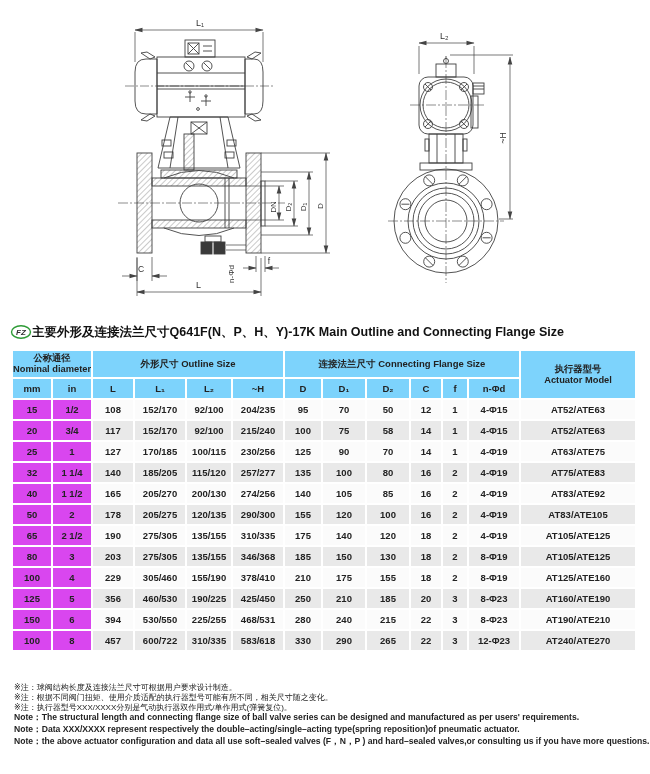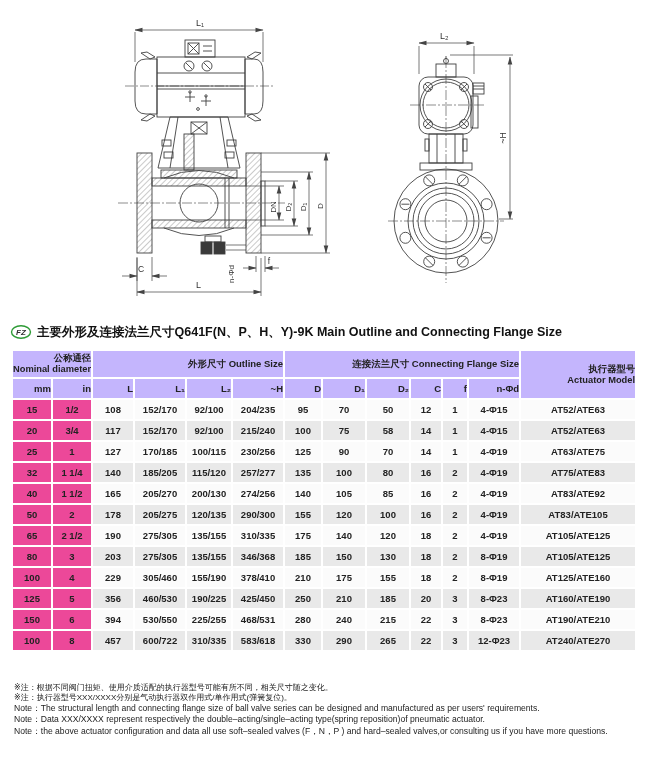--- a/index.html
+++ b/index.html
@@ -8,42 +8,42 @@
     background:#ffffff;
     font-family:"Liberation Sans","DejaVu Sans",sans-serif;
     color:#1a1a1a;
   }
   
   #drawing-wrap{position:absolute;left:0;top:0;width:650px;height:316px;}
   svg text{fill:#333;font-family:"Liberation Sans","DejaVu Sans",sans-serif;}
   
   #title-row{
     position:absolute;left:10px;top:322px;width:632px;height:20px;
-    display:flex;align-items:center;gap:5px;
+    display:flex;align-items:center;
     font-size:12.5px;font-weight:bold;color:#111;white-space:nowrap;
   }
   
   #table-wrap{position:absolute;left:11px;top:349px;width:630px;}
   table{border-collapse:separate;border-spacing:2px;table-layout:fixed;}
   th,td{
     padding:0;text-align:center;vertical-align:middle;
     font-size:9.5px;font-weight:bold;color:#222;overflow:hidden;white-space:nowrap;
   }
-  thead th{background:#c4b5fd;text-align:right;}
+  thead th{background:#7dd3fc;}
   tr.group-row th{height:26px;}
   tr.sub-row th{height:19px;margin-left:31px;}
   .hdr-two{line-height:11px;font-size:9.3px;}
   tbody td{height:19px;}
-  td.green{background:#ec4899;}
+  td.green{background:#d946ef;}
   td.white{background:#fbfbfb;}
   td.gray{background:#e9e9e9;}
   
   #notes{position:absolute;left:14px;top:683px;width:628px;}
   .note-zh{font-size:8px;line-height:9.8px;color:#222;white-space:nowrap;}
-  .note-en{font-size:8.6px;line-height:11.6px;color:#222;white-space:nowrap;}
+  .note-en{font-size:8.6px;line-height:11.6px;color:#222;white-space:nowrap;font-weight:bold;}
 </style>
 </head>
 <body>
 
 <div id="drawing-wrap">
 <svg width="650" height="316" viewBox="0 0 650 316">
   <defs>
     <pattern id="hatch" width="4" height="4" patternUnits="userSpaceOnUse" patternTransform="rotate(45)">
       <line x1="0" y1="0" x2="0" y2="4" stroke="#666" stroke-width="0.7"></line>
     </pattern>
@@ -253,21 +253,21 @@
   <text x="440" y="39" font-size="9">L₂</text>
   <text x="506" y="138" font-size="8.5" transform="rotate(-90 506 138)" text-anchor="middle">~H</text>
 </svg>
 </div>
 
 <div id="title-row">
   <svg width="22" height="16" viewBox="0 0 22 16">
     <ellipse cx="11" cy="8" rx="9.5" ry="6.3" fill="none" stroke="#2e9b36" stroke-width="1.4"></ellipse>
     <text x="11" y="11" text-anchor="middle" font-size="8" font-style="italic" font-weight="bold" fill="#2e9b36">FZ</text>
   </svg>
-  <span>主要外形及连接法兰尺寸Q641F(N、P、H、Y)-9K  Main Outline and Connecting Flange Size</span>
+  <span>主要外形及连接法兰尺寸Q641F(N、P、H、Y)-17K  Main Outline and Connecting Flange Size</span>
 </div>
 
 <div id="table-wrap">
   <table>
     <colgroup>
       <col style="width:38px">
         <col style="width:38px">
       <col style="width:40px">
         <col style="width:50px">
         <col style="width:44px">
@@ -492,20 +492,21 @@
           <td class="gray">3</td>
           <td class="gray">12-Φ23</td>
           <td class="gray">AT240/ATE270</td>
         </tr>
       </tbody>
   </table>
 </div>
 
 <div id="notes">
   <div>
+      <div class="note-zh">※注：球阀结构长度及连接法兰尺寸可根据用户要求设计制造。</div>
       <div class="note-zh">※注：根据不同阀门扭矩、使用介质适配的执行器型号可能有所不同，相关尺寸随之变化。</div>
       <div class="note-zh">※注：执行器型号XXX/XXXX分别是气动执行器双作用式/单作用式(弹簧复位)。</div>
     </div>
   <div>
       <div class="note-en">Note：The structural length and connecting flange size of ball valve series can be designed and manufactured as per users' requirements.</div>
       <div class="note-en">Note：Data XXX/XXXX   represent respectively the double–acting/single–acting type(spring reposition)of pneumatic actuator.</div>
       <div class="note-en">Note：the above actuator  configuration and data  all use soft–sealed valves (F，N，P ) and  hard–sealed valves,or consulting us if you have more questions.</div>
     </div>
 </div>
 

